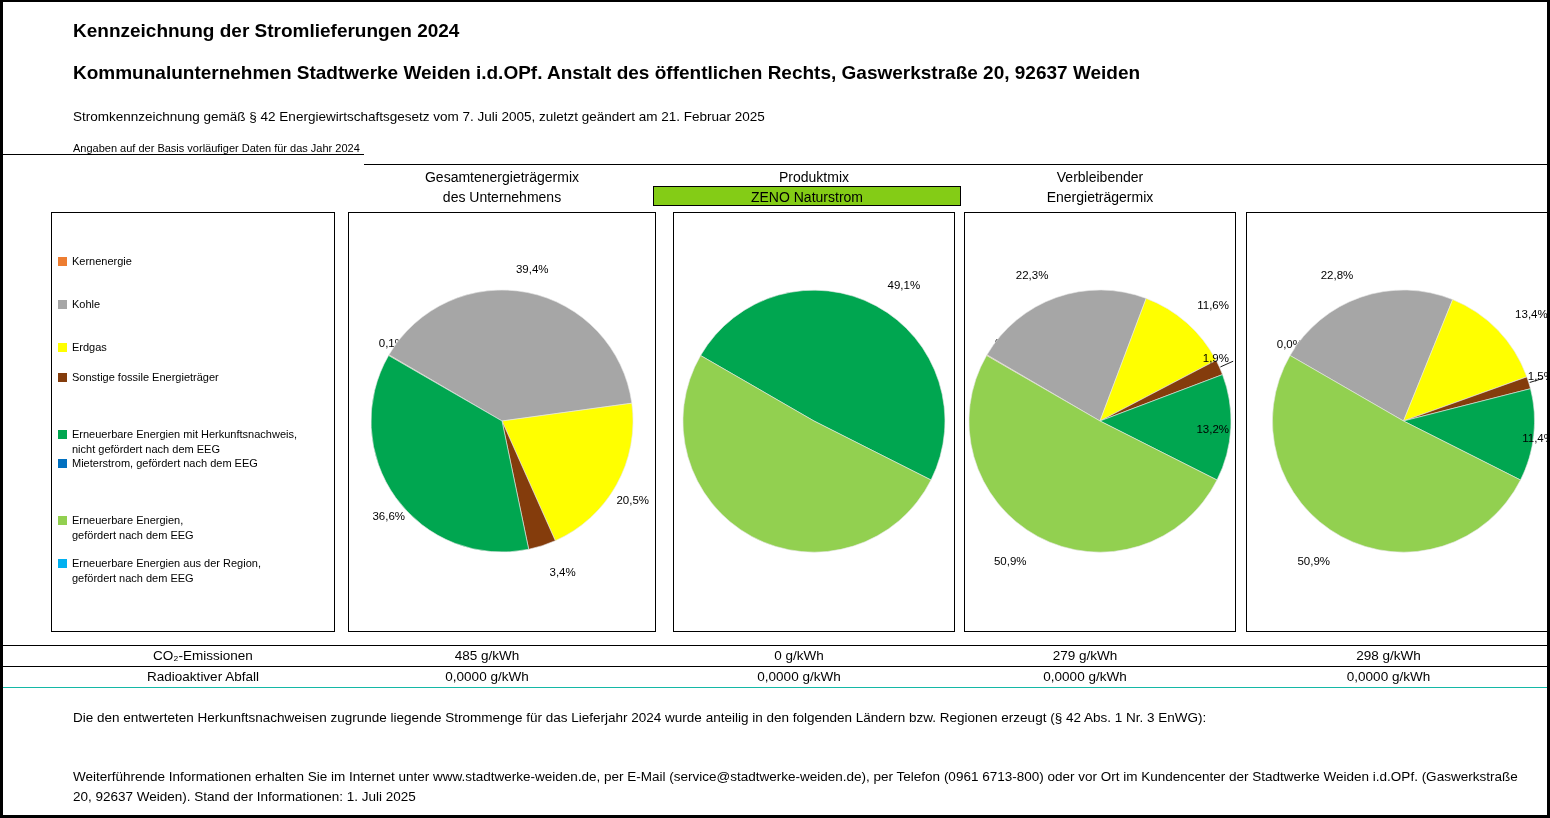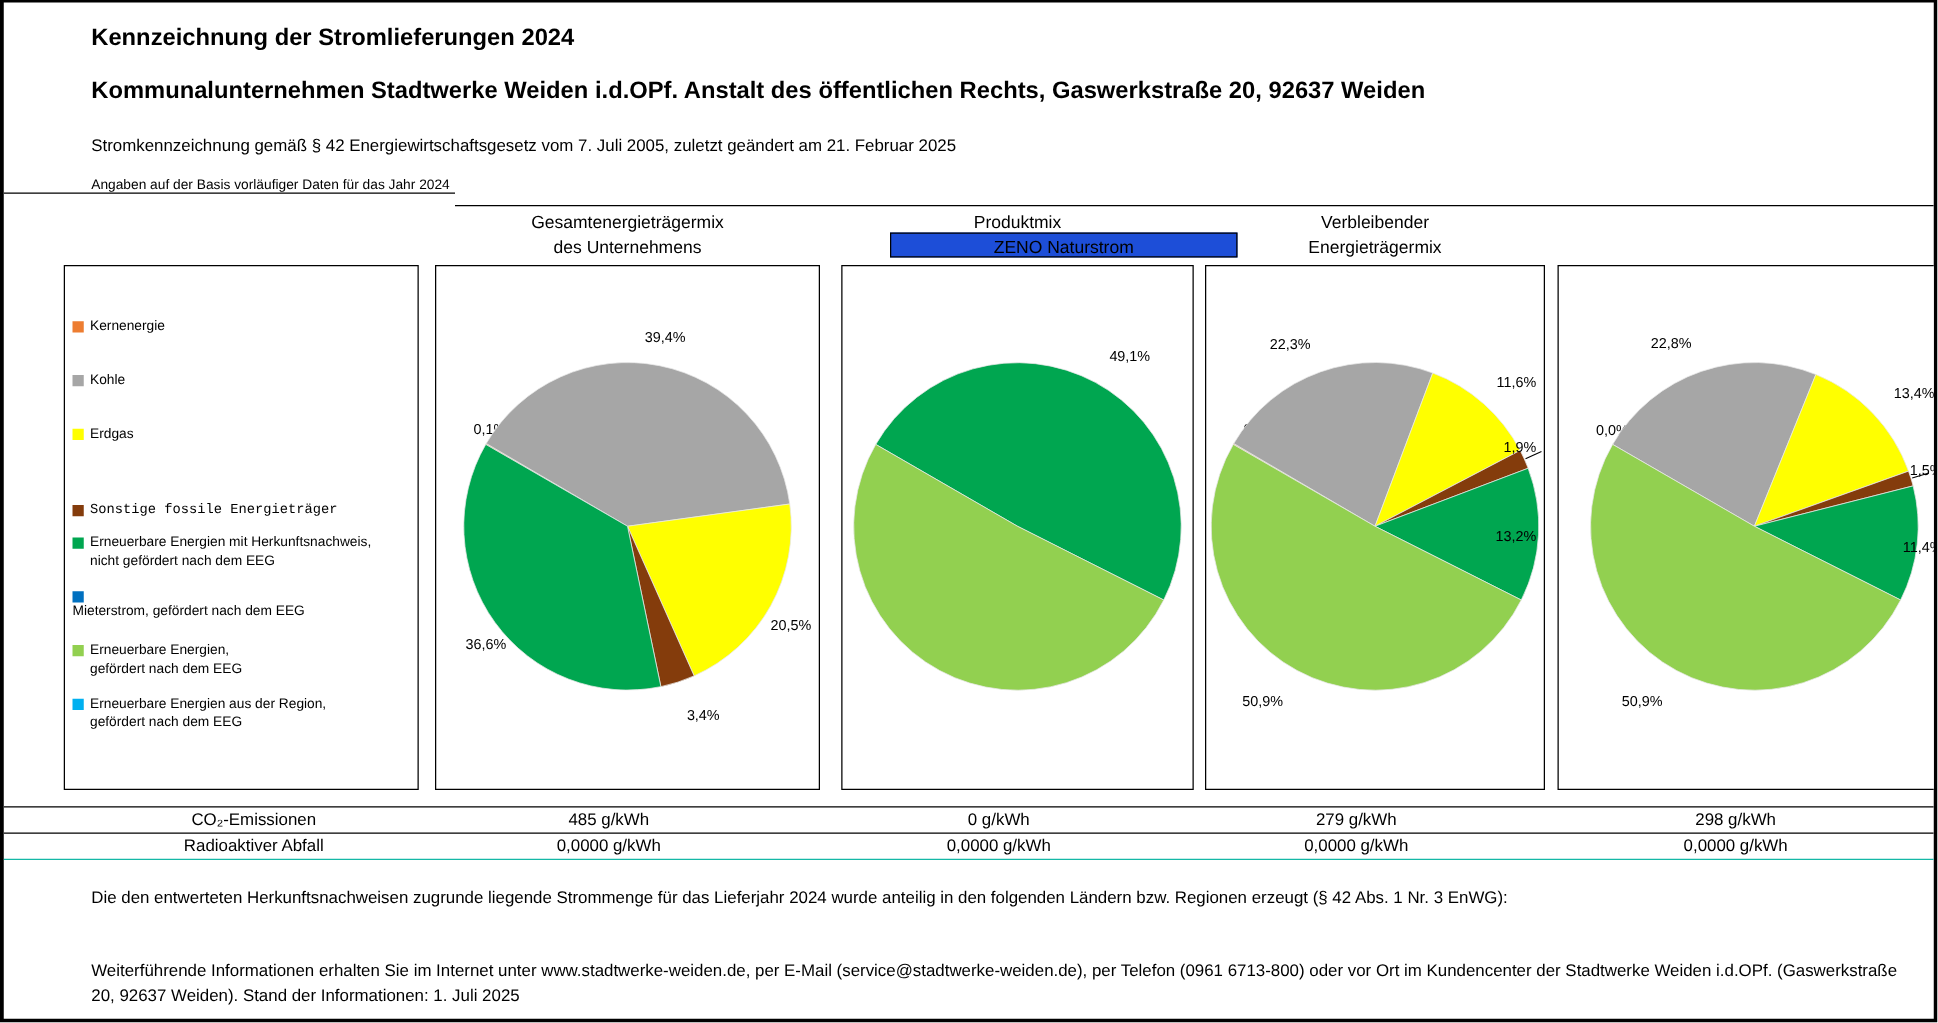--- a/index.html
+++ b/index.html
@@ -48,46 +48,46 @@
     <div class="h-law">Stromkennzeichnung gemäß § 42 Energiewirtschaftsgesetz vom 7. Juli 2005, zuletzt geändert am 21. Februar 2025</div>
     <div class="h-note">Angaben auf der Basis vorläufiger Daten für das Jahr 2024</div>
     <div class="hline-left"></div>
     <div class="hline-right"></div>
   </div>
 
   <div class="band">
       <div class="col-title" style="left: 330px; width: 308px;">Gesamtenergieträgermix
 des Unternehmens</div>
       <div class="col-title" style="left: 655px; width: 282px;">Produktmix</div>
-      <div class="product-box" style="left: 694px; width: 278px; background: #1d4ed8;">ZENO Naturstrom</div>
+      <div class="product-box" style="left: 635px; width: 308px; background: #84cc16;">ZENO Naturstrom</div>
       <div class="col-title" style="left: 946px; width: 272px;">Verbleibender
 Energieträgermix</div>
       <div class="cbox" style="left: 33px; width: 284px;">
         <div class="legend-item" style="top: 41px;">
           <span class="swatch" style="background: rgb(237, 125, 49);"></span>
           <span class="legend-label">Kernenergie</span>
         </div>
         <div class="legend-item" style="top: 84px;">
           <span class="swatch" style="background: rgb(166, 166, 166);"></span>
           <span class="legend-label">Kohle</span>
         </div>
         <div class="legend-item" style="top: 127px;">
           <span class="swatch" style="background: rgb(255, 255, 0);"></span>
           <span class="legend-label">Erdgas</span>
         </div>
-        <div class="legend-item" style="top: 188px; font-family: Liberation Mono, monospace;">
+        <div class="legend-item" style="top: 157px;">
           <span class="swatch" style="background: rgb(132, 60, 12);"></span>
           <span class="legend-label">Sonstige fossile Energieträger</span>
         </div>
         <div class="legend-item" style="top: 214px;">
           <span class="swatch" style="background: rgb(0, 166, 80);"></span>
           <span class="legend-label">Erneuerbare Energien mit Herkunftsnachweis,
 nicht gefördert nach dem EEG</span>
         </div>
-        <div class="legend-item" style="top: 257px; flex-direction: column;">
+        <div class="legend-item" style="top: 243px;">
           <span class="swatch" style="background: rgb(0, 112, 192);"></span>
           <span class="legend-label">Mieterstrom, gefördert nach dem EEG</span>
         </div>
         <div class="legend-item" style="top: 300px;">
           <span class="swatch" style="background: rgb(146, 208, 80);"></span>
           <span class="legend-label">Erneuerbare Energien,
 gefördert nach dem EEG</span>
         </div>
         <div class="legend-item" style="top: 343px;">
           <span class="swatch" style="background: rgb(0, 176, 240);"></span>

